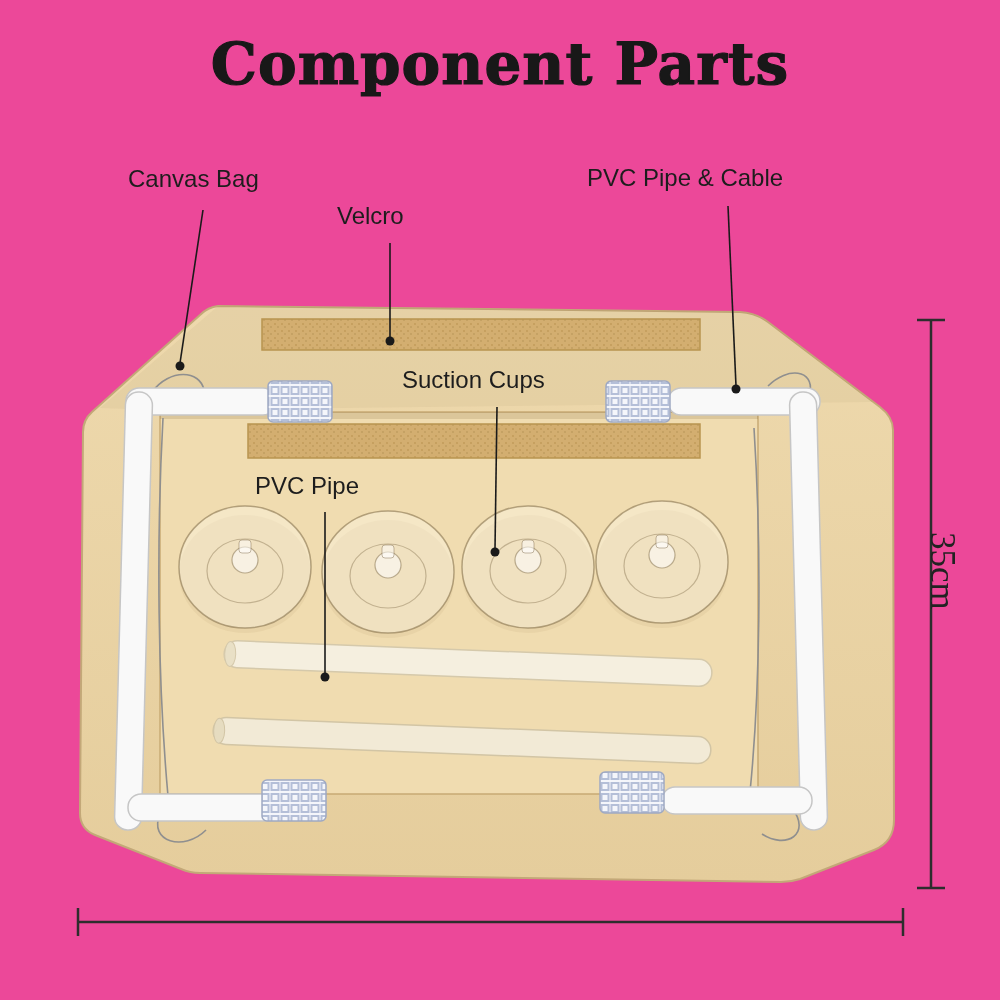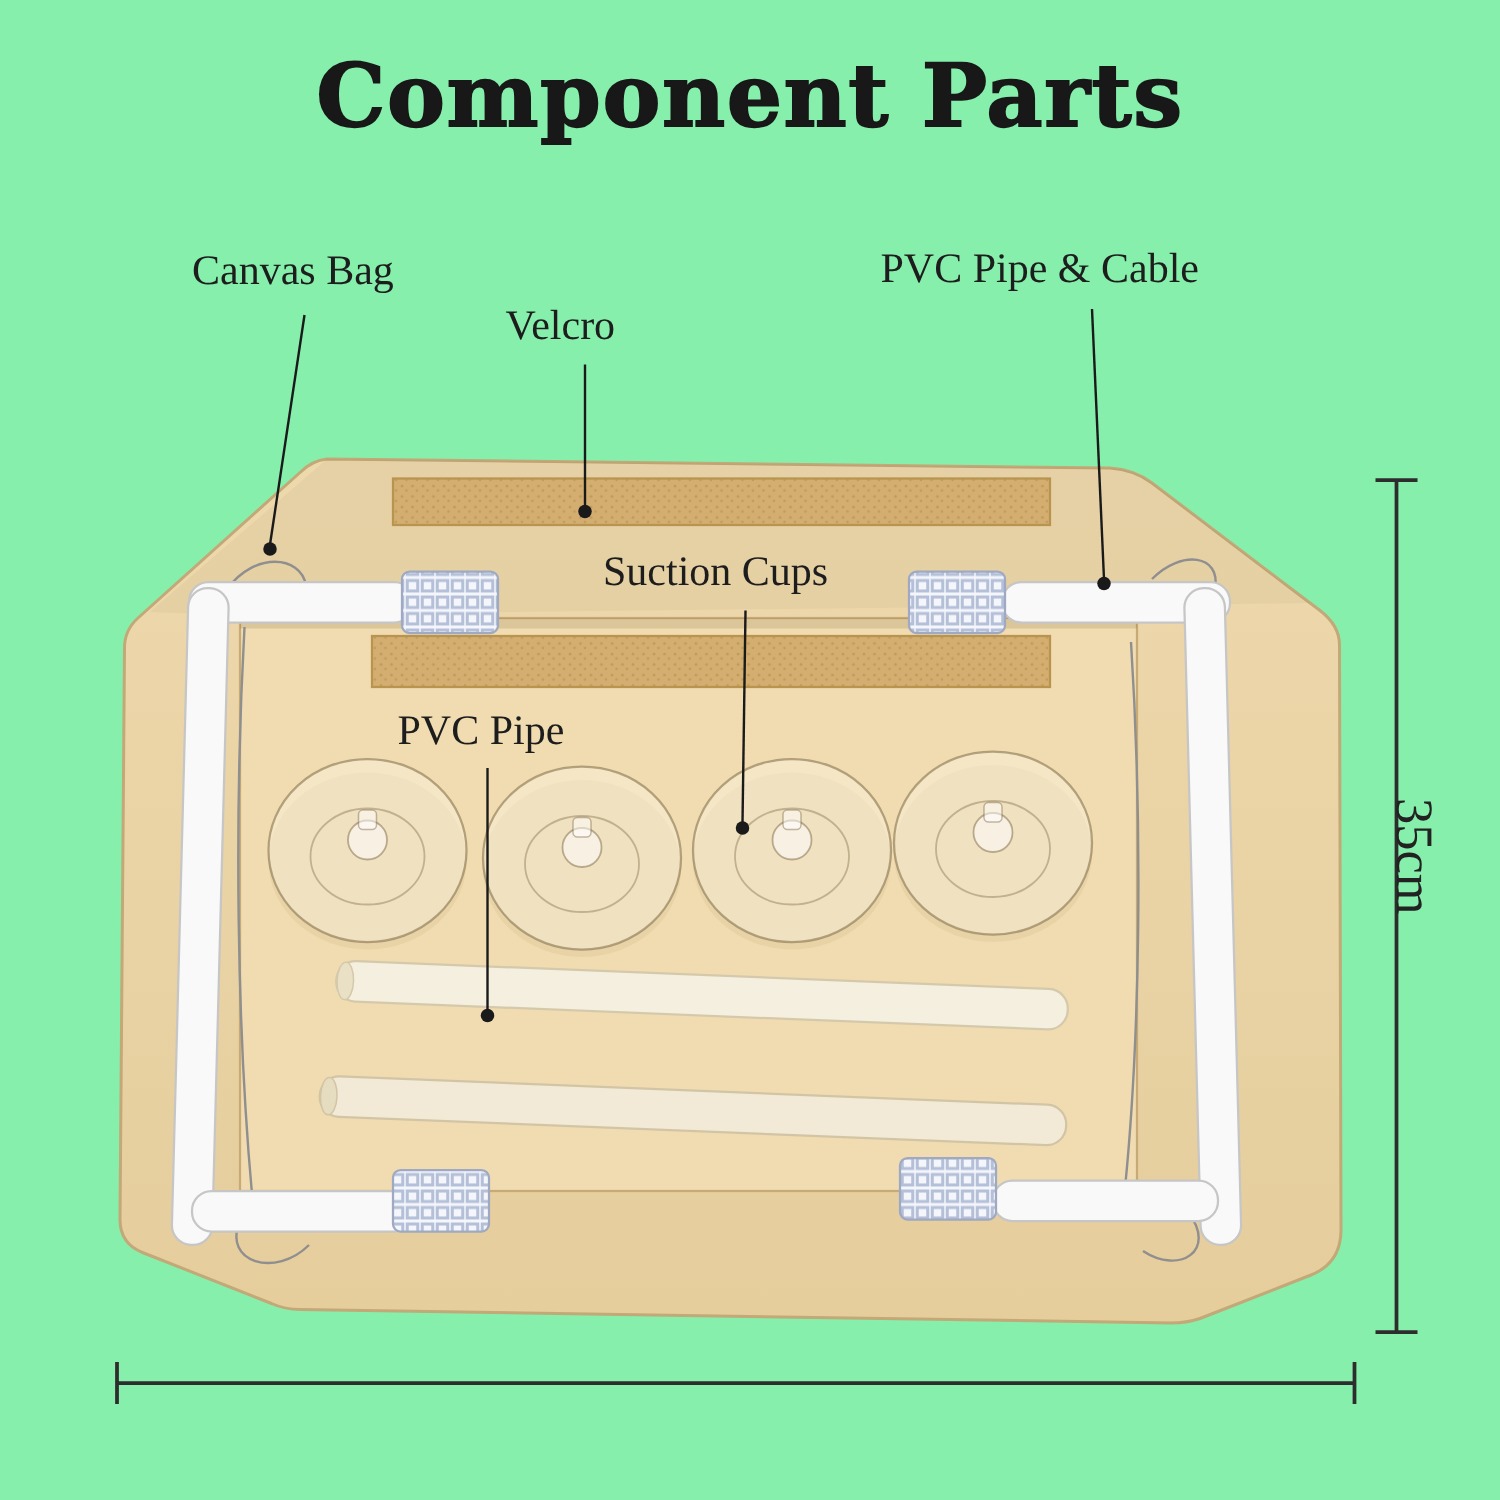--- a/index.html
+++ b/index.html
@@ -1,39 +1,39 @@
 <!DOCTYPE html>
 <html><head>
 <meta charset="utf-8">
 <style>
   * { margin:0; padding:0; box-sizing:border-box; }
   html,body { background:#ffffff; }
   body { font-family:"Liberation Serif", serif; }
   .stage {
     position:relative; width:1000px; height:1000px;
-    background:#86efac; overflow:hidden; margin:0 auto;
+    background:#ec4899; overflow:hidden; margin:0 auto;
   }
   .diagram-svg { position:absolute; left:0; top:0; width:1000px; height:1000px; }
   .page-title {
     position:absolute; top:30px; left:0; width:100%;
     text-align:center;
     font-family:"DejaVu Serif", serif;
     font-size:58px; font-weight:700; letter-spacing:1px;
     color:#181818;
     -webkit-text-stroke:1.2px #181818;
   }
   .part-label {
-    position:absolute; font-size:28px; color:#1d1d1d;
-    white-space:nowrap; font-family:Liberation Serif, serif;
+    position:absolute; font-size:24px; color:#1d1d1d;
+    white-space:nowrap; font-family:Liberation Sans, sans-serif;
   }
   .lbl-canvas-bag   { left:128px; top:165px; }
   .lbl-velcro       { left:337px; top:202px; }
   .lbl-pvc-cable    { left:587px; top:164px; }
   .lbl-suction-cups { left:402px; top:366px; }
-  .lbl-pvc-pipe     { left:265px; top:472px; }
+  .lbl-pvc-pipe     { left:255px; top:472px; }
   .dim-label {
     position:absolute; font-size:35px; color:#222222;
     font-family:"Liberation Serif", serif;
   }
   .dim-height { left:922px; top:532px; writing-mode:vertical-rl; }
   .dim-width  { left:410px; top:930px; width:160px; text-align:center; }
 </style>
 </head>
 <body>
 

